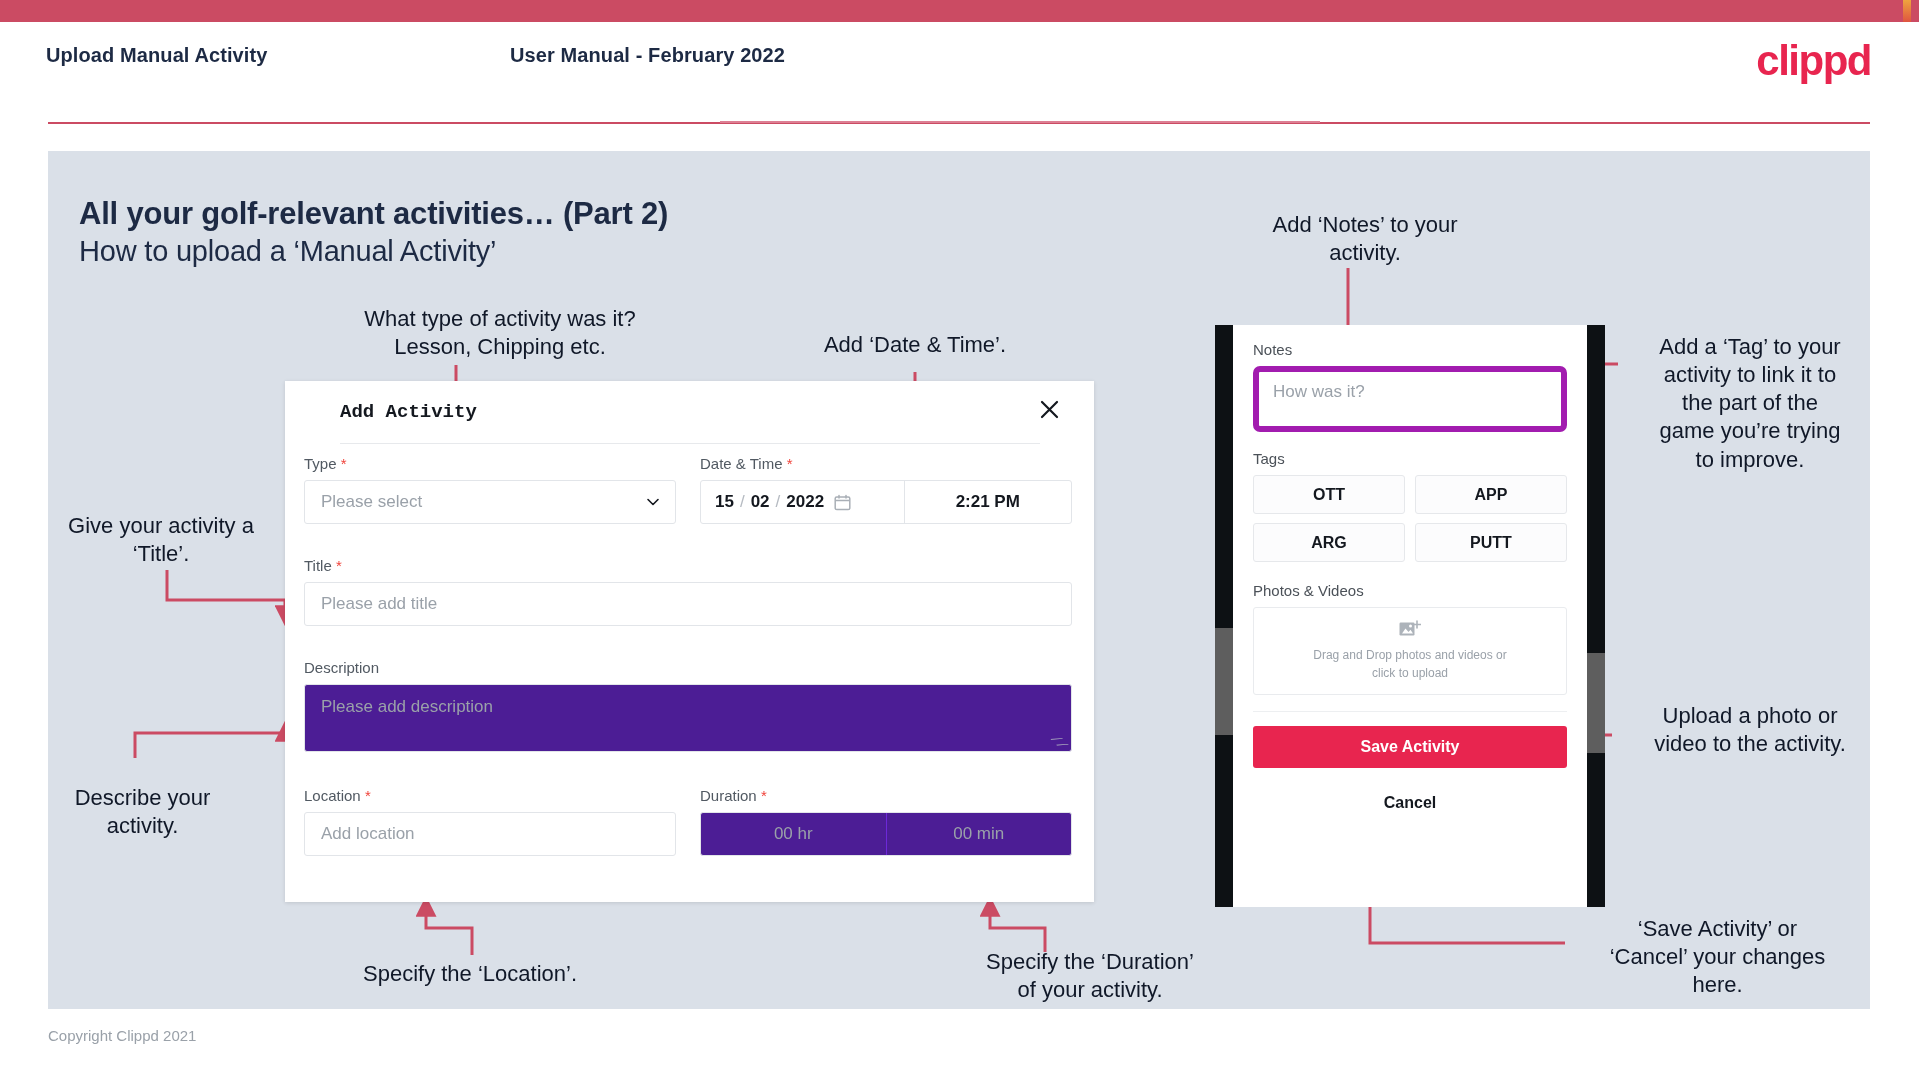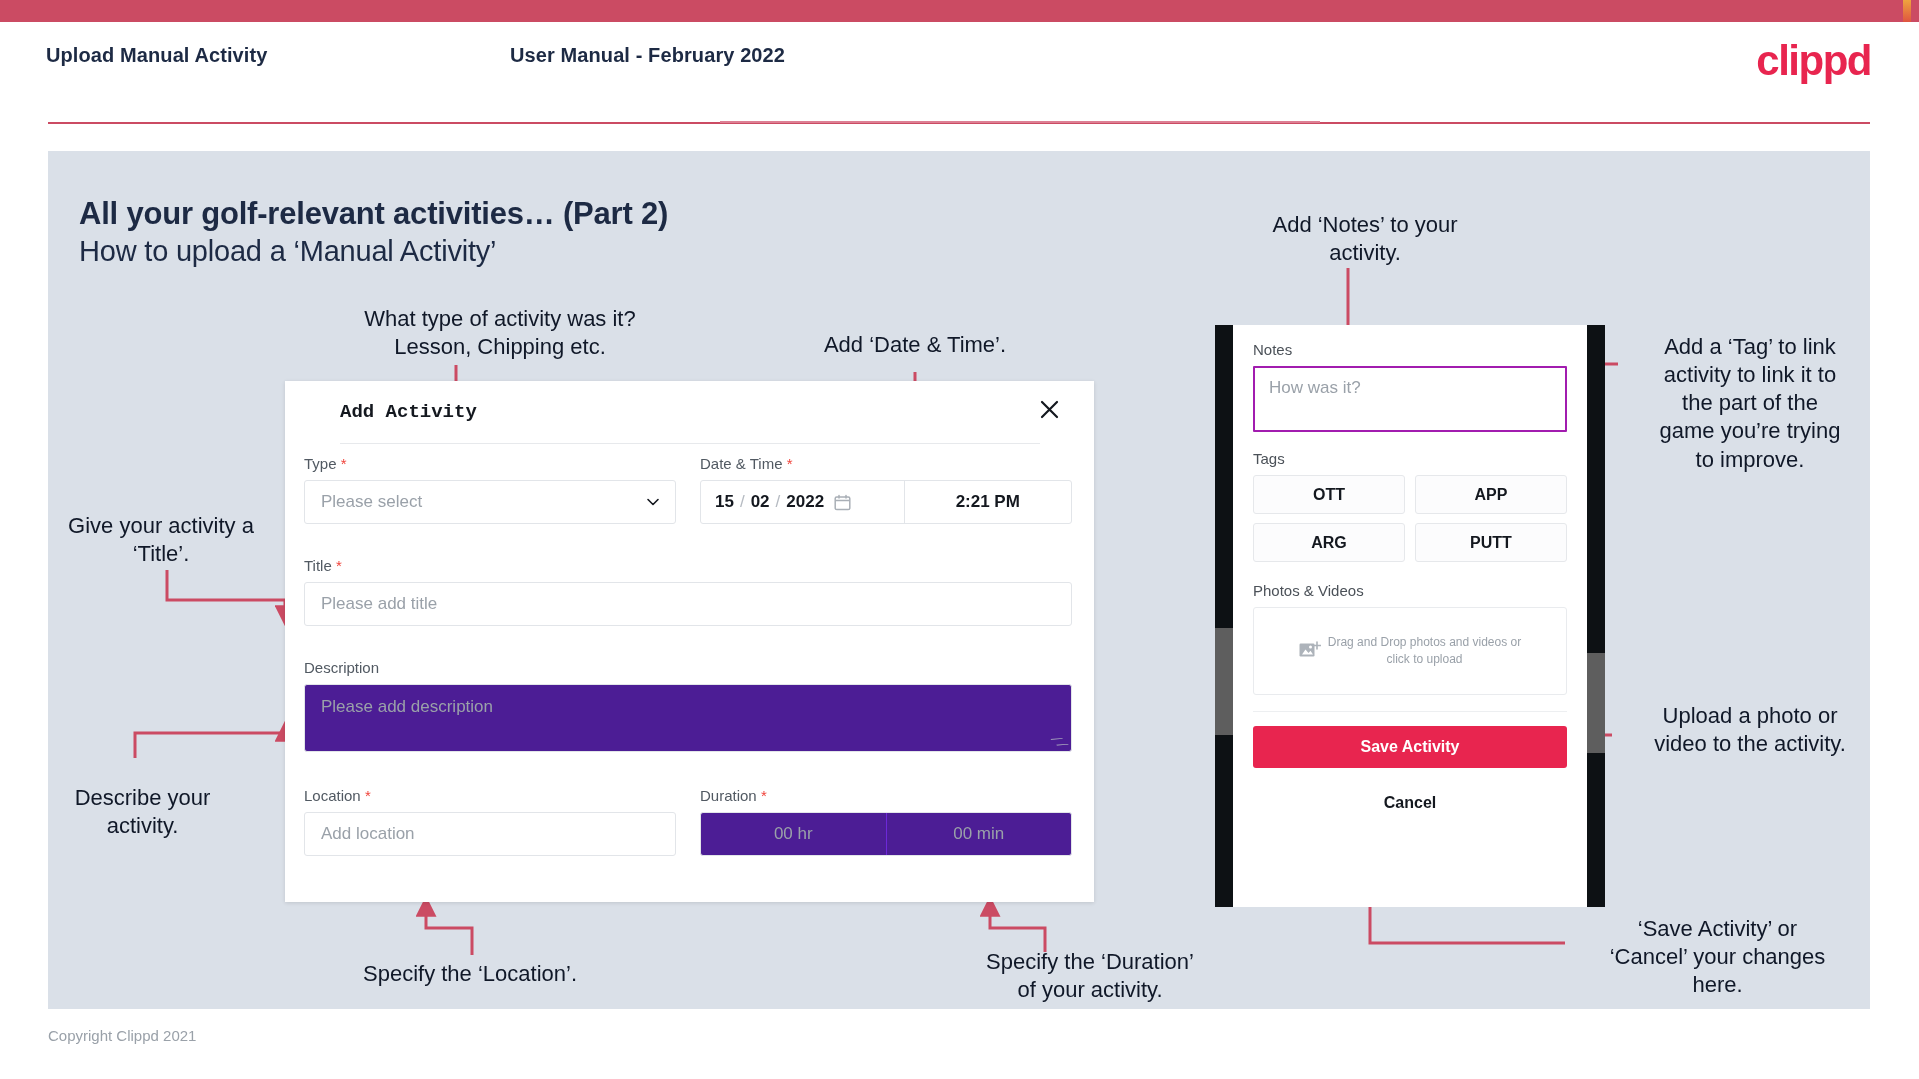--- a/index.html
+++ b/index.html
@@ -191,35 +191,35 @@
   .bezel .btn {
     position: absolute; left: 0; width: 18px; background: #5e5e5e;
   }
   .screen {
     position: absolute; left: 18px; top: 0; right: 18px; bottom: 0;
     background: #ffffff;
     padding: 16px 20px 12px 20px;
   }
   .m-label { font-size: 15px; color: #4b5158; margin-bottom: 8px; }
   .m-notes {
-    border: 2px solid #a21caf; border-radius: 1px;
+    border: 6px solid #a21caf; border-radius: 7px;
     height: 66px; padding: 10px 14px;
     font-size: 17px; color: #9aa1a9;
     margin-bottom: 18px;
   }
   .tag-grid { display: grid; grid-template-columns: 1fr 1fr; gap: 9px 10px; margin-bottom: 20px; }
   .tag {
     border: 1px solid #e6e8eb; background: #fcfcfd; border-radius: 3px;
     height: 39px; display: flex; align-items: center; justify-content: center;
     font-size: 16px; font-weight: 700; color: #14181f;
   }
   .drop {
     border: 1px solid #e9ebee; border-radius: 3px;
     height: 88px;
-    display: flex; flex-direction: row; align-items: center; justify-content: center;
+    display: flex; flex-direction: column; align-items: center; justify-content: center;
     gap: 7px;
   }
   .drop-text { font-size: 12px; color: #9aa1a9; text-align: center; line-height: 1.45; }
   .m-divider { height:1px; background:#edeff1; margin: 16px 0 14px 0; }
   .save-btn {
     height: 42px; background: #e8254f; border-radius: 3px;
     display:flex; align-items:center; justify-content:center;
     color:#fff; font-size: 16px; font-weight: 700;
     cursor: pointer;
   }
@@ -281,21 +281,21 @@
     <div>Specify the ‘Duration’</div>
     <div>of your activity.</div>
   </div>
 
   <div class="note c" style="left:1230px; top:211px; width:270px;">
     <div>Add ‘Notes’ to your</div>
     <div>activity.</div>
   </div>
 
   <div class="note c" style="left:1625px; top:333px; width:250px;">
-    <div>Add a ‘Tag’ to link</div>
+    <div>Add a ‘Tag’ to your</div>
     <div>activity to link it to</div>
     <div>the part of the</div>
     <div>game you’re trying</div>
     <div>to improve.</div>
   </div>
 
   <div class="note c" style="left:1625px; top:702px; width:250px;">
     <div>Upload a photo or</div>
     <div>video to the activity.</div>
   </div>

